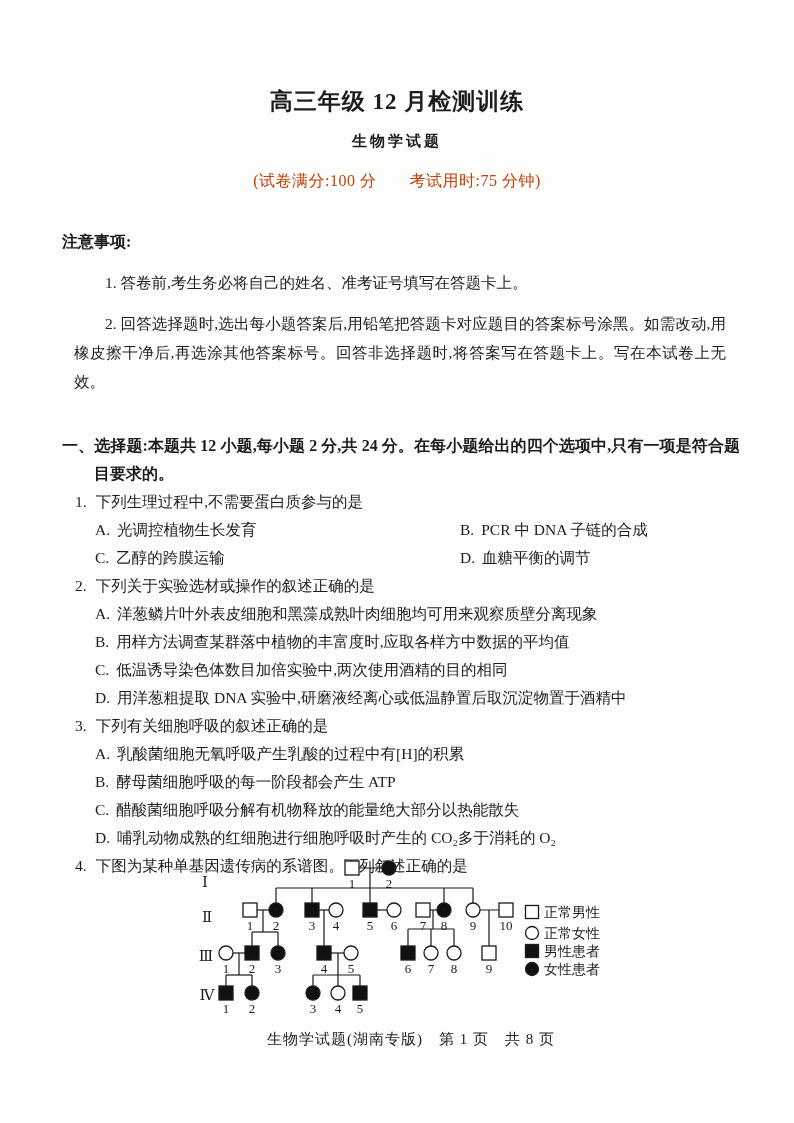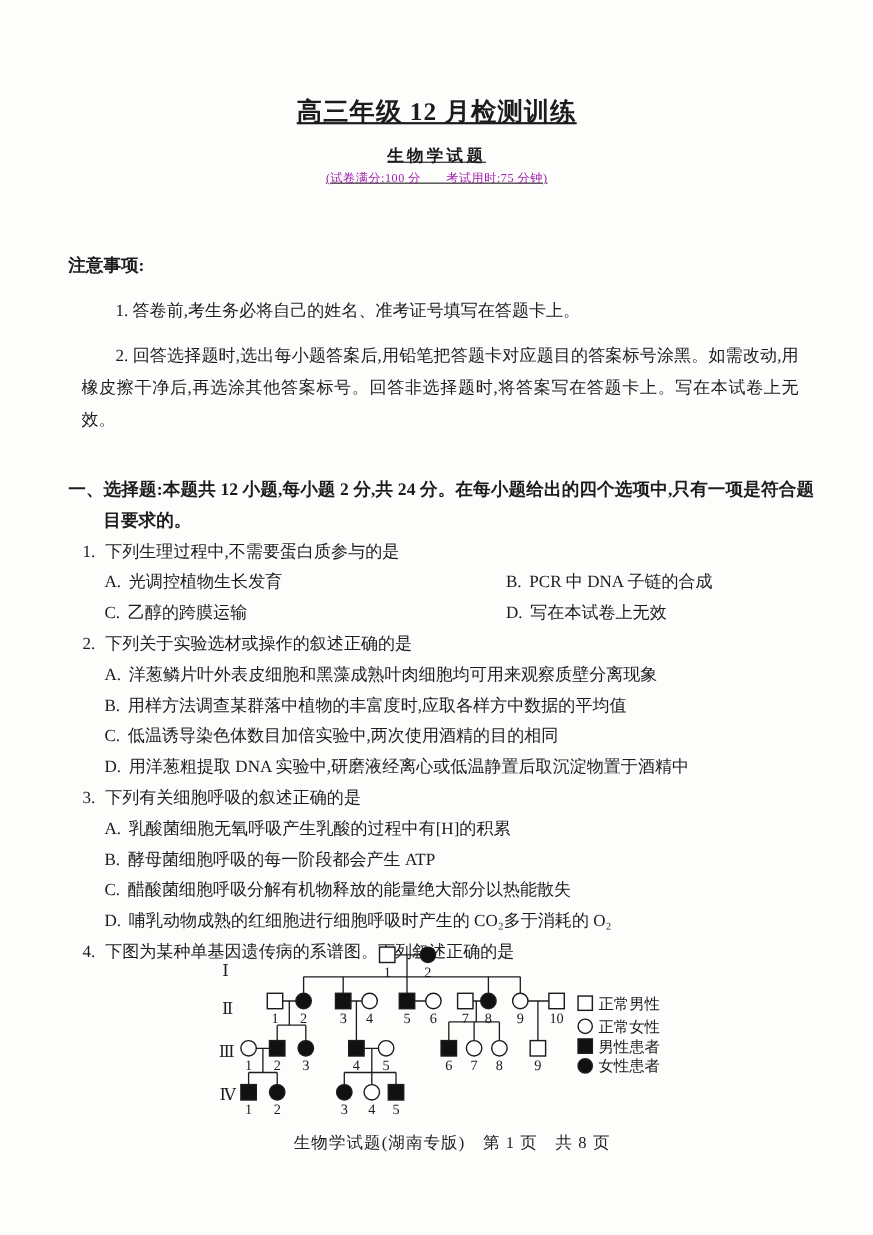--- a/index.html
+++ b/index.html
@@ -7,24 +7,24 @@
   .page{
     position:relative;
     width:794px;height:1123px;
     margin:0 auto;
     background:#fdfdfc;
     overflow:hidden;
     font-family:"Liberation Serif","DejaVu Serif",serif;
     color:#1c1c1c;
   }
   
-  .titles{position:absolute;top:86px;left:0;width:100%;text-align:center;text-decoration:underline;}
+  .titles{position:absolute;top:86px;left:0;width:100%;text-align:center;}
   .title-1{font-size:23px;font-weight:bold;letter-spacing:1px;}
   .title-2{font-size:15px;font-weight:bold;letter-spacing:3px;margin-top:15px;}
-  .subtitle{font-size:11px;margin-top:3px;letter-spacing:.5px;color:#a21caf;}
+  .subtitle{font-size:16px;margin-top:20px;letter-spacing:.5px;color:#c2410c;}
   
   .notice{position:absolute;top:227px;left:62px;width:676px;
           font-size:15.5px;line-height:29px;text-align:justify;}
   .notice-heading{font-weight:bold;font-size:16px;}
   .notice p{margin:12px;text-indent:2em;}
   
   .mcq{position:absolute;top:412px;left:62px;width:678px;
        font-size:15.5px;line-height:28px;}
   .sec-heading{font-weight:bold;font-size:16px;padding-left:2em;text-indent:-2em;text-align:justify;margin-top:20px;}
   .stem{padding-left:13px;}
@@ -61,21 +61,21 @@
     <div class="sec-heading">一、选择题:本题共 12 小题,每小题 2 分,共 24 分。在每小题给出的四个选项中,只有一项是符合题目要求的。</div>
 
     <div class="q">
       <div class="stem">
         <span class="qnum">1.</span><span>下列生理过程中,不需要蛋白质参与的是</span>
       </div>
       <div class="opts two-col">
         <div class="opt"><span class="olabel">A.</span><span>光调控植物生长发育</span></div>
         <div class="opt"><span class="olabel">B.</span><span>PCR 中 DNA 子链的合成</span></div>
         <div class="opt"><span class="olabel">C.</span><span>乙醇的跨膜运输</span></div>
-        <div class="opt"><span class="olabel">D.</span><span>写在本试卷上无效</span></div>
+        <div class="opt"><span class="olabel">D.</span><span>血糖平衡的调节</span></div>
       </div>
     </div>
 
     <div class="q">
       <div class="stem">
         <span class="qnum">2.</span><span>下列关于实验选材或操作的叙述正确的是</span>
       </div>
       <div class="opts">
         <div class="opt"><span class="olabel">A.</span><span>洋葱鳞片叶外表皮细胞和黑藻成熟叶肉细胞均可用来观察质壁分离现象</span></div>
         <div class="opt"><span class="olabel">B.</span><span>用样方法调查某群落中植物的丰富度时,应取各样方中数据的平均值</span></div>

